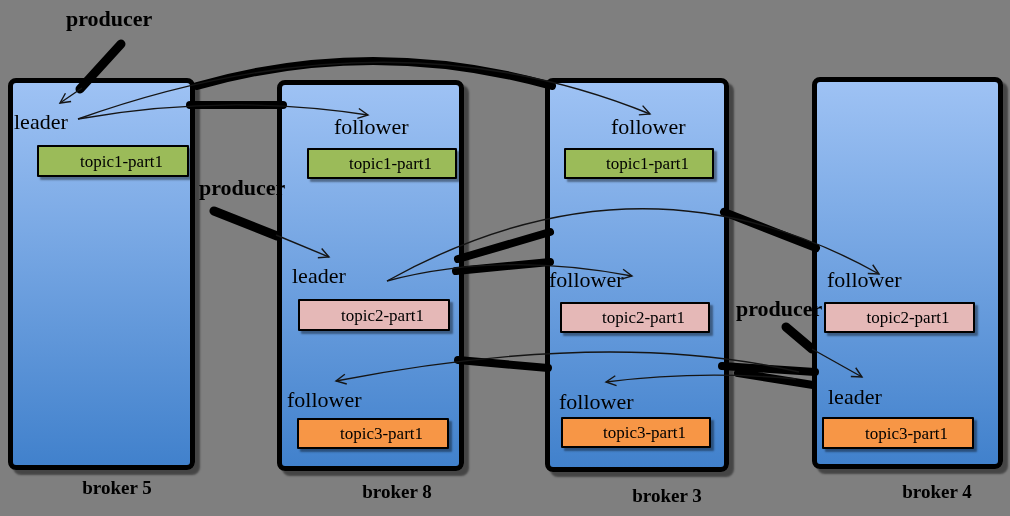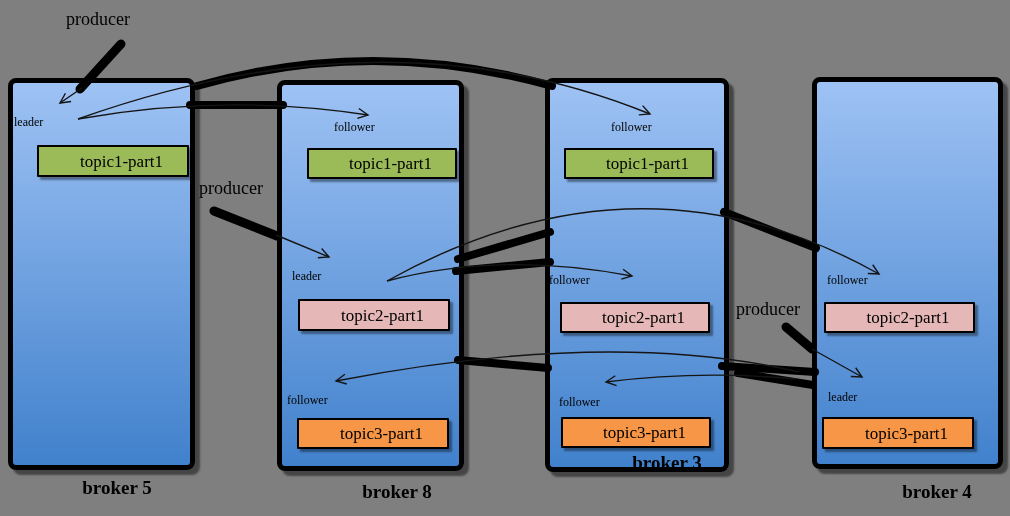--- a/index.html
+++ b/index.html
@@ -12,41 +12,41 @@
     border:5px solid #000;border-radius:8px;
     box-shadow:5px 5px 2px rgba(0,0,0,.45);
   }
   .chip{
     position:absolute;box-sizing:border-box;
     border:2px solid #000;border-radius:1px;
     box-shadow:3px 3px 2px rgba(0,0,0,.4);
     display:flex;align-items:center;justify-content:center;
     font-size:17px;line-height:1;padding-left:17px;
   }
-  .role{position:absolute;font-size:12px;line-height:20px;white-space:nowrap;}
-  .producer{position:absolute;font-size:18px;font-weight:normal;line-height:20px;white-space:nowrap;}
+  .role{position:absolute;font-size:22px;line-height:20px;white-space:nowrap;}
+  .producer{position:absolute;font-size:22px;font-weight:bold;line-height:20px;white-space:nowrap;}
   .bname{position:absolute;font-size:19px;font-weight:bold;width:120px;text-align:center;white-space:nowrap;}
   svg.overlay{position:absolute;left:0;top:0;pointer-events:none;}
   .pipe{stroke:#000;stroke-width:8;fill:none;stroke-linecap:round;}
   .prodstroke{stroke:#000;stroke-width:9;fill:none;stroke-linecap:round;}
   .thin{stroke:#151515;stroke-width:1.4;fill:none;}
 </style>
 </head>
 <body>
 
 <div class="canvas" style="background: rgb(127, 127, 127);">
 
   <div class="broker" style="left: 8px; top: 78px; width: 187px; height: 392px; background: linear-gradient(rgb(158, 194, 244), rgb(65, 129, 204)); border-color: rgb(0, 0, 0);"></div>
   <div class="broker" style="left: 277px; top: 80px; width: 187px; height: 391px; background: linear-gradient(rgb(158, 194, 244), rgb(65, 129, 204)); border-color: rgb(0, 0, 0);"></div>
   <div class="broker" style="left: 545px; top: 78px; width: 184px; height: 394px; background: linear-gradient(rgb(158, 194, 244), rgb(65, 129, 204)); border-color: rgb(0, 0, 0);"></div>
   <div class="broker" style="left: 812px; top: 77px; width: 191px; height: 392px; background: linear-gradient(rgb(158, 194, 244), rgb(65, 129, 204)); border-color: rgb(0, 0, 0);"></div>
 
   <div class="bname" style="left:57px;top:477px;">broker 5</div>
   <div class="bname" style="left:337px;top:481px;">broker 8</div>
-  <div class="bname" style="left:607px;top:452px;text-decoration:underline;">broker 3</div>
+  <div class="bname" style="left:607px;top:485px;">broker 3</div>
   <div class="bname" style="left:877px;top:481px;text-align:center;">broker 4</div>
 
   <div class="producer" style="left:66px;top:9px;">producer</div>
   <div class="producer" style="left:199px;top:178px;">producer</div>
   <div class="producer" style="left:736px;top:299px;">producer</div>
 
   <div class="role" style="left:14px;top:112px;">leader</div>
   <div class="role" style="left:334px;top:117px;">follower</div>
   <div class="role" style="left:611px;top:117px;">follower</div>
   <div class="role" style="left:292px;top:266px;">leader</div>

